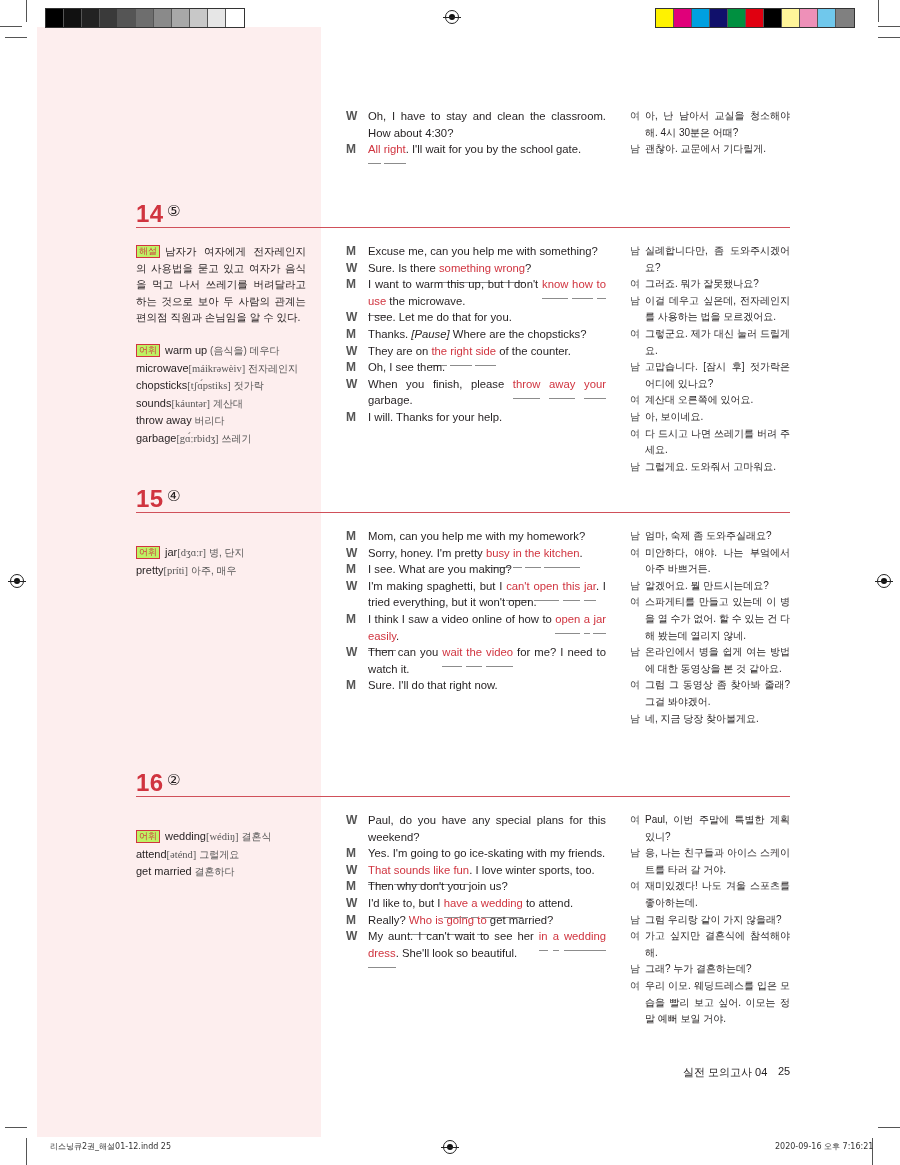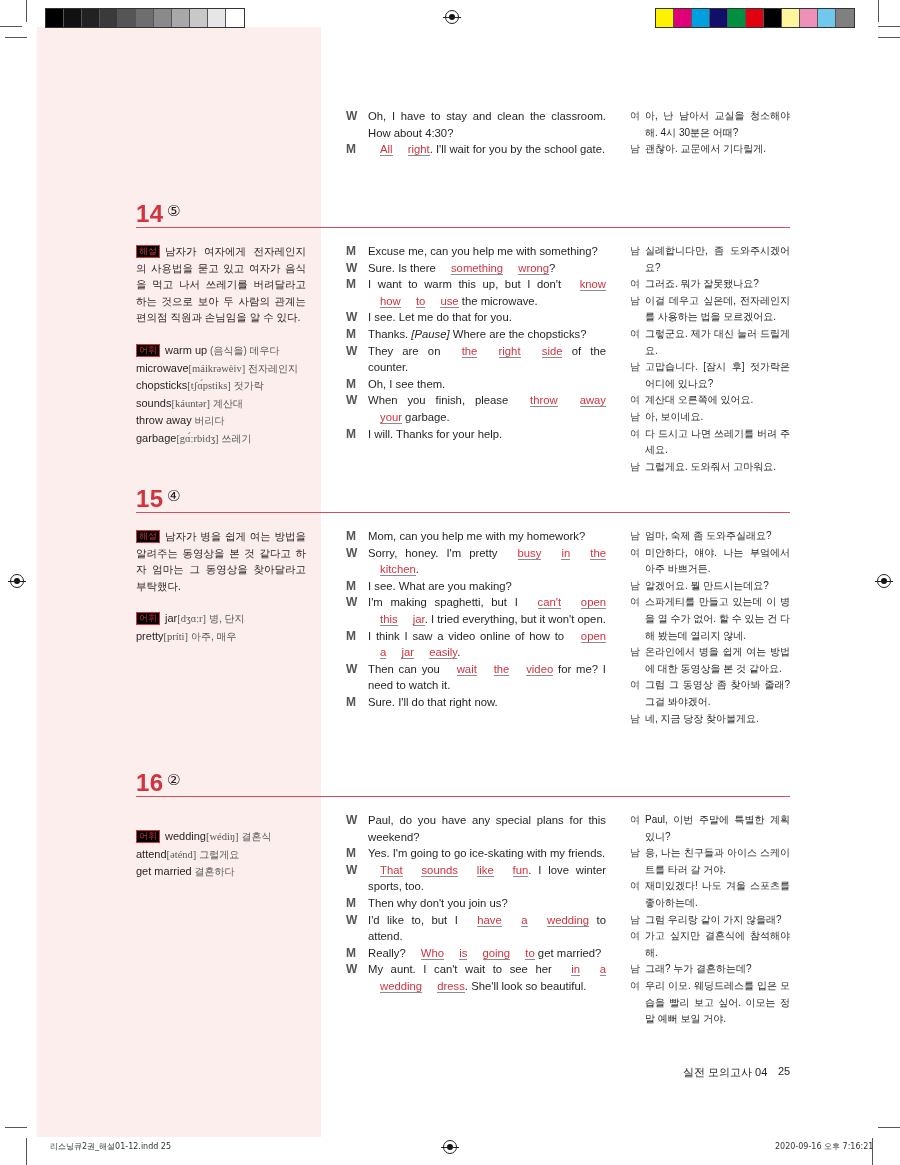--- a/index.html
+++ b/index.html
@@ -19,31 +19,31 @@
   .reg::before { content: ""; position: absolute; left: 3px; top: 3px; width: 6px; height: 6px; border-radius: 50%; background: #111; }
   .reg::after { content: ""; position: absolute; left: -3px; top: 6px; width: 18px; height: 1px; background: #222; }
 
   
   .sec-head { position: absolute; left: 136px; width: 654px; height: 28px; border-bottom: 1.5px solid #d0505a; }
   .sec-num { position: absolute; left: 0; top: 0; font-size: 24px; font-weight: bold; color: #d0343f; letter-spacing: 0.5px; }
   .sec-ans { position: absolute; left: 31px; top: 2px; font-size: 15px; color: #231f20; }
 
   .col-left { position: absolute; left: 136px; width: 170px; font-size: 10.5px; line-height: 16.6px; }
   .col-left p { text-align: justify; }
-  .tag { display: inline-block; font-size: 9px; line-height: 11px; color: #d0343f; border: 1px solid #d0343f; padding: 0 2px; margin-right: 5px; background: #000000; vertical-align: 1px; }
+  .tag { display: inline-block; font-size: 9px; line-height: 11px; color: #d0343f; border: 1px solid #d0343f; padding: 0 2px; margin-right: 5px; background: #bef264; vertical-align: 1px; }
   .vocab-line { white-space: nowrap; }
   .vocab-en { font-size: 11px; color: #231f20; }
   .vocab-ph { font-family: "Liberation Serif", serif; font-size: 10.5px; color: #555; }
   .vocab-ko { font-size: 10px; color: #555; }
   .gap { height: 16px; }
 
   .dlg { position: absolute; left: 346px; width: 260px; font-size: 11.3px; line-height: 16.6px; }
   .line { position: relative; padding-left: 22px; text-align: justify; }
   .spk { position: absolute; left: 0; top: 0; font-weight: bold; color: #555; font-size: 12px; }
-  .hl { color: #d0343f; border-bottom: 1.5px solid #8c8c8c; padding-bottom: 0; margin-left: 12px; }
+  .hl { color: #d0343f; border-bottom: 1.5px solid #8c8c8c; padding-bottom: 8px; }
   i { font-style: italic; }
 
   .ko { position: absolute; left: 630px; width: 160px; font-size: 10px; line-height: 16.6px; color: #231f20; }
   .ko .line { padding-left: 15px; }
   .ko .spk { font-weight: normal; font-size: 10px; color: #444; }
 
   .footer-title { position: absolute; left: 683px; top: 1065px; font-size: 11px; color: #231f20; }
   .footer-page { position: absolute; left: 778px; top: 1065px; font-size: 11px; color: #231f20; }
   .slug-left { position: absolute; left: 50px; top: 1141px; font-size: 8px; color: #333; font-family: "DejaVu Sans", sans-serif; }
   .slug-right { position: absolute; left: 775px; top: 1141px; font-size: 8px; color: #333; font-family: "DejaVu Sans", sans-serif; }
@@ -140,21 +140,20 @@
     <div class="line"><span class="spk">남</span>아, 보이네요.</div>
     <div class="line"><span class="spk">여</span>다 드시고 나면 쓰레기를 버려 주세요.</div>
     <div class="line"><span class="spk">남</span>그럴게요. 도와줘서 고마워요.</div>
   </div>
 
 <div class="sec-head" style="top:485px;">
   <span class="sec-num">15</span>
   <span class="sec-ans">④</span>
 </div>
 <div class="col-left" style="top:528px;">
-  <p><span class="tag">해설</span><span>남자가 병을 쉽게 여는 방법을 알려주는 동영상을 본 것 같다고 하자 엄마는 그 동영상을 찾아달라고 부탁했다.</span></p>
   <div class="gap"></div>
   <div class="vocab">
       <div class="vocab-line"><span class="tag">어휘</span><span class="vocab-en">jar</span><span class="vocab-ph">[dʒɑːr]</span> <span class="vocab-ko">병, 단지</span></div>
       <div class="vocab-line"><span class="vocab-en">pretty</span><span class="vocab-ph">[príti]</span> <span class="vocab-ko">아주, 매우</span></div>
     </div>
 </div>
 <div class="dlg" style="top:528px;">
     <div class="line"><span class="spk">M</span>Mom, can you help me with my homework?</div>
     <div class="line"><span class="spk">W</span>Sorry, honey. I'm pretty <span class="hl">busy</span> <span class="hl">in</span> <span class="hl">the</span> <span class="hl">kitchen</span>.</div>
     <div class="line"><span class="spk">M</span>I see. What are you making?</div>

